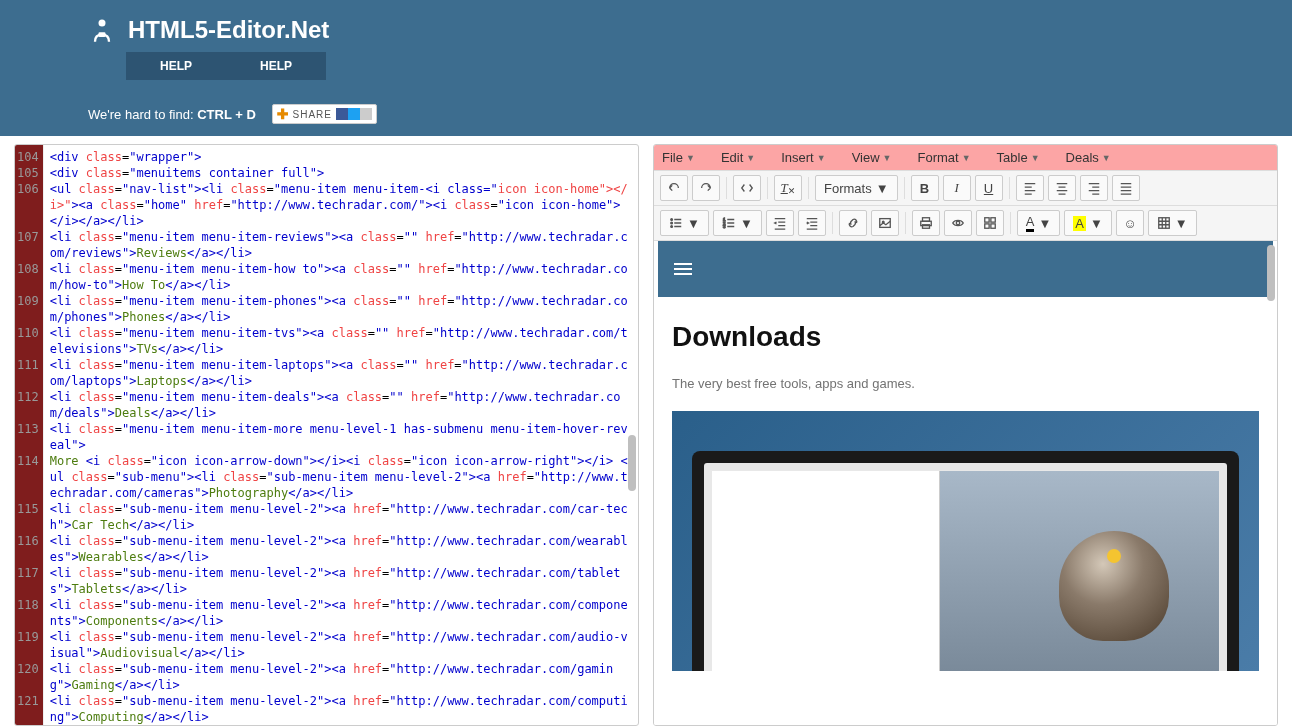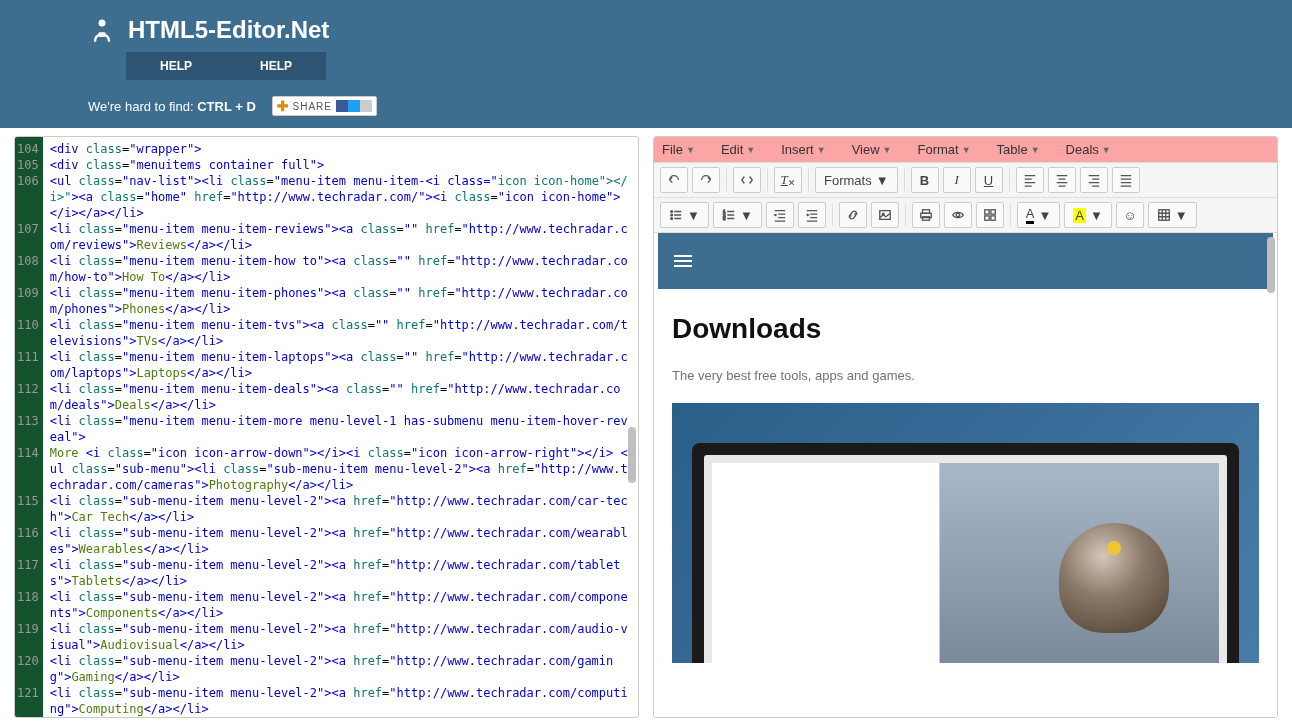--- a/index.html
+++ b/index.html
@@ -4,31 +4,31 @@
 <style>
 *{box-sizing:border-box;margin:0;padding:0}
 body{font-family:Arial,Helvetica,sans-serif;background:#fff;font-size:13px}
 .header{background:#3d6d8f;padding:16px 0 12px;color:#fff}
 .header-inner{max-width:1260px;margin:0 auto;padding:0 72px}
 .brand{display:flex;align-items:center;gap:12px;margin-bottom:8px}
 .brand-icon{width:28px;height:28px}
 .brand-title{font-size:24px;font-weight:bold}
 .nav-item{background:#2d5472;color:#fff;font-weight:bold;font-size:12px;padding:7px 34px;text-decoration:none;cursor:pointer}
 .nav-wrap{display:inline-flex;margin-left:38px}
-.tagline{display:flex;align-items:center;gap:16px;margin-top:16px;font-size:13px}
+.tagline{display:flex;align-items:center;gap:16px;margin-top:24px;font-size:13px}
 .share-btn{background:#fff;border:1px solid #ccc;border-radius:2px;padding:1px 4px;display:inline-flex;align-items:center;gap:4px;font-size:10px;color:#555}
 .share-btn .plus{color:#e68a00;font-weight:bold;font-size:14px}
 .share-btn .social{display:inline-flex;gap:0}
 .share-btn .social span{width:12px;height:12px;display:inline-block}
 .editor-area{display:flex;padding:8px 14px 0;gap:14px;height:590px}
 .code-pane{flex:1;border:1px solid #ccc;border-radius:3px;display:flex;position:relative;overflow:hidden;min-width:0}
-.gutter{background:#14532d;color:#999;text-align:right;padding:4px 4px 4px 2px;font-family:Monaco,Consolas,monospace;font-size:12px;line-height:16px;border-right:1px solid #eee;user-select:none}
+.gutter{background:#7f1d1d;color:#999;text-align:right;padding:4px 4px 4px 2px;font-family:Monaco,Consolas,monospace;font-size:12px;line-height:16px;border-right:1px solid #eee;user-select:none}
 .code{padding:4px 6px;font-family:Monaco,Consolas,monospace;font-size:12px;line-height:16px;white-space:pre-wrap;word-break:break-all;flex:1;overflow:auto}
 .code .t{color:#0000cd}
-.code .a{color:#0f766e}
+.code .a{color:#ef4444}
 .code .v{color:#0000cd}
 .code .x{color:#4d7c0f}
 .code-scroll{position:absolute;right:2px;top:50%;width:8px;height:56px;background:#bfbfbf;border-radius:4px}
 .wysiwyg-pane{flex:1;border:1px solid #ccc;border-radius:3px;overflow:hidden;display:flex;flex-direction:column;min-width:0;position:relative}
 .menubar{background:#fca5a5;border-bottom:1px solid #ddd;padding:5px 8px;display:flex;gap:26px;font-size:13px;color:#333}
 .menubar .mi{cursor:pointer;display:flex;align-items:center;gap:3px}
 .menubar .caret{font-size:9px;color:#666}
 .toolbar{background:#f5f5f5;border-bottom:1px solid #ddd;padding:4px 6px;display:flex;gap:4px;align-items:center;flex-wrap:wrap}
 .tbtn{width:28px;height:26px;border:1px solid #ccc;background:#fafafa;border-radius:2px;display:flex;align-items:center;justify-content:center;cursor:pointer;font-size:13px;color:#444}
 .tbtn.wide{width:auto;padding:0 8px;gap:4px}

